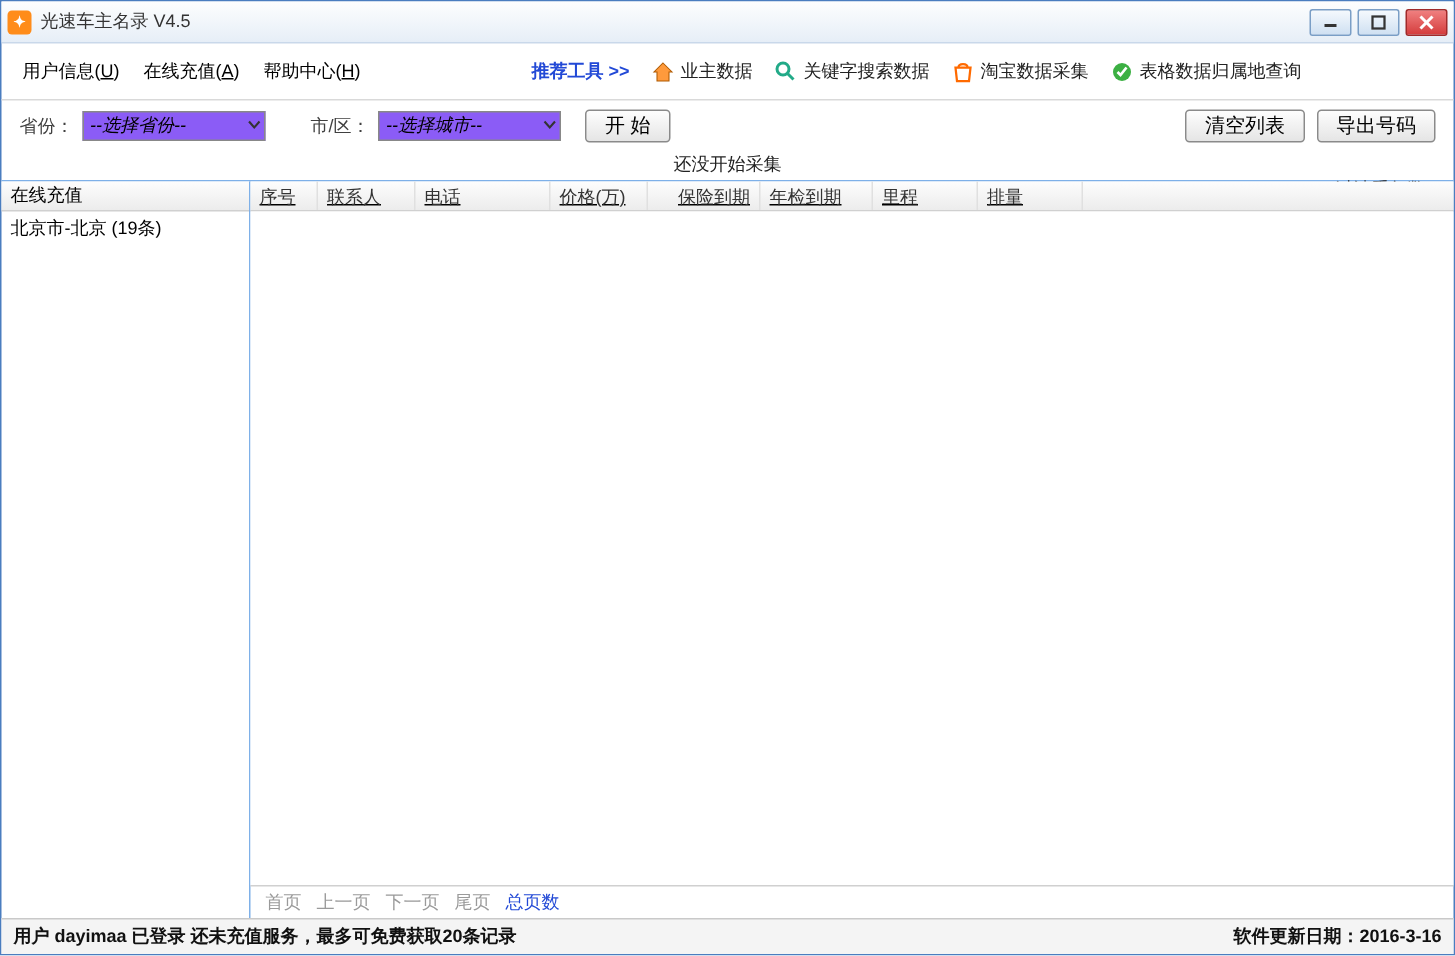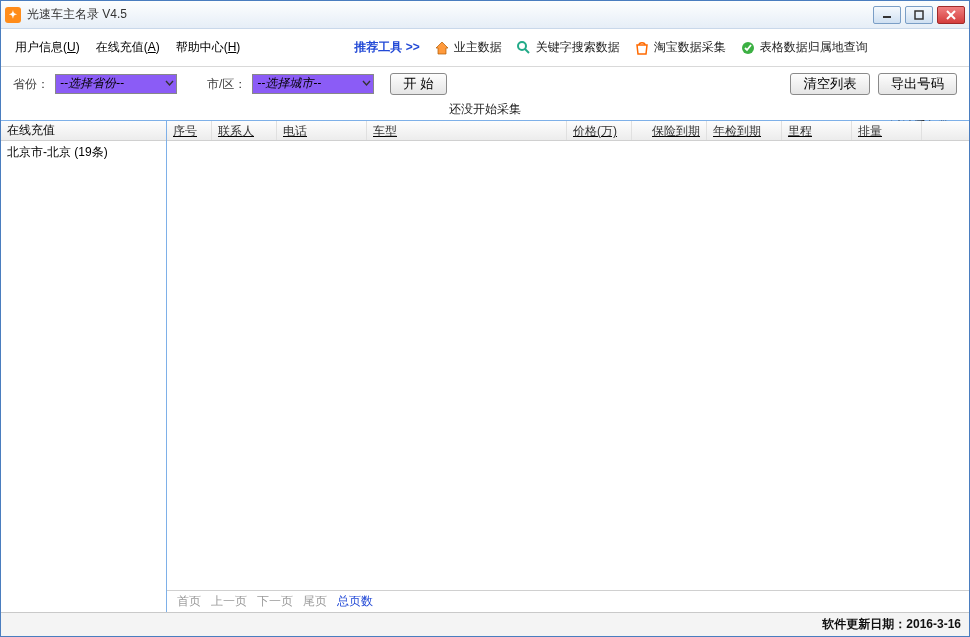--- a/index.html
+++ b/index.html
@@ -150,35 +150,35 @@
       <div class="sidebar-header">在线充值</div>
       <div class="sidebar-list" id="sidebar-list">
           <div class="sidebar-item">北京市-北京 (19条)</div>
         </div>
     </div>
     <div class="main">
       <div class="grid-header" id="grid-header">
           <div class="col" style="width: 45px;">序号</div>
           <div class="col" style="width: 65px;">联系人</div>
           <div class="col" style="width: 90px;">电话</div>
-          <div class="col" style="width: 200px;">车型</div>
           <div class="col" style="width: 65px;">价格(万)</div>
           <div class="col" style="width: 75px; text-align: right;">保险到期</div>
           <div class="col" style="width: 75px;">年检到期</div>
           <div class="col" style="width: 70px;">里程</div>
           <div class="col" style="width: 70px;">排量</div>
         </div>
       <div class="grid-body"></div>
       <div class="pager">
         <span class="pg">首页</span>
         <span class="pg">上一页</span>
         <span class="pg">下一页</span>
         <span class="pg">尾页</span>
         <span class="total">总页数</span>
       </div>
     </div>
   </div>
 
   <div class="bottombar">
+    <span class="left">用户 dayimaa 已登录 还未充值服务，最多可免费获取20条记录</span>
     <span class="right"><span>软件更新日期：</span><span>2016-3-16</span></span>
   </div>
 
 </div>
 
 </body></html>

